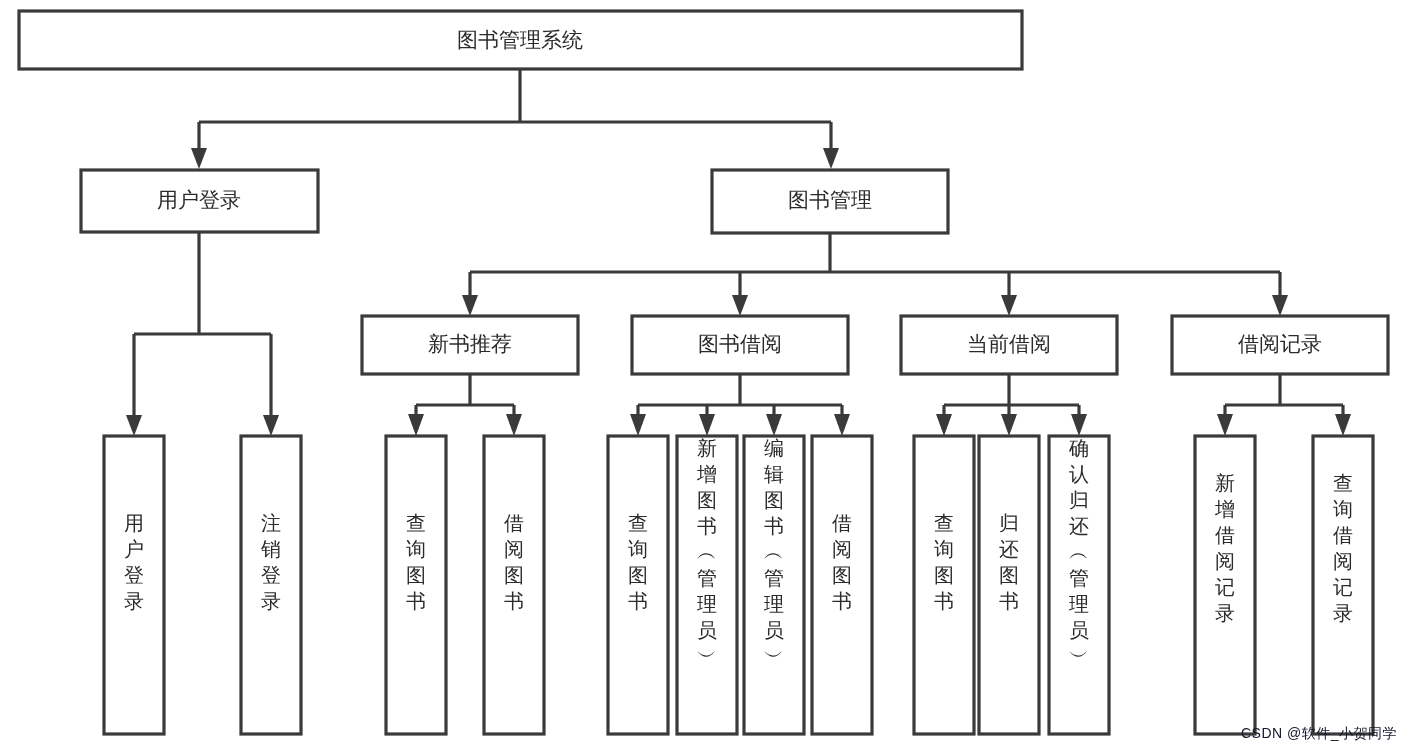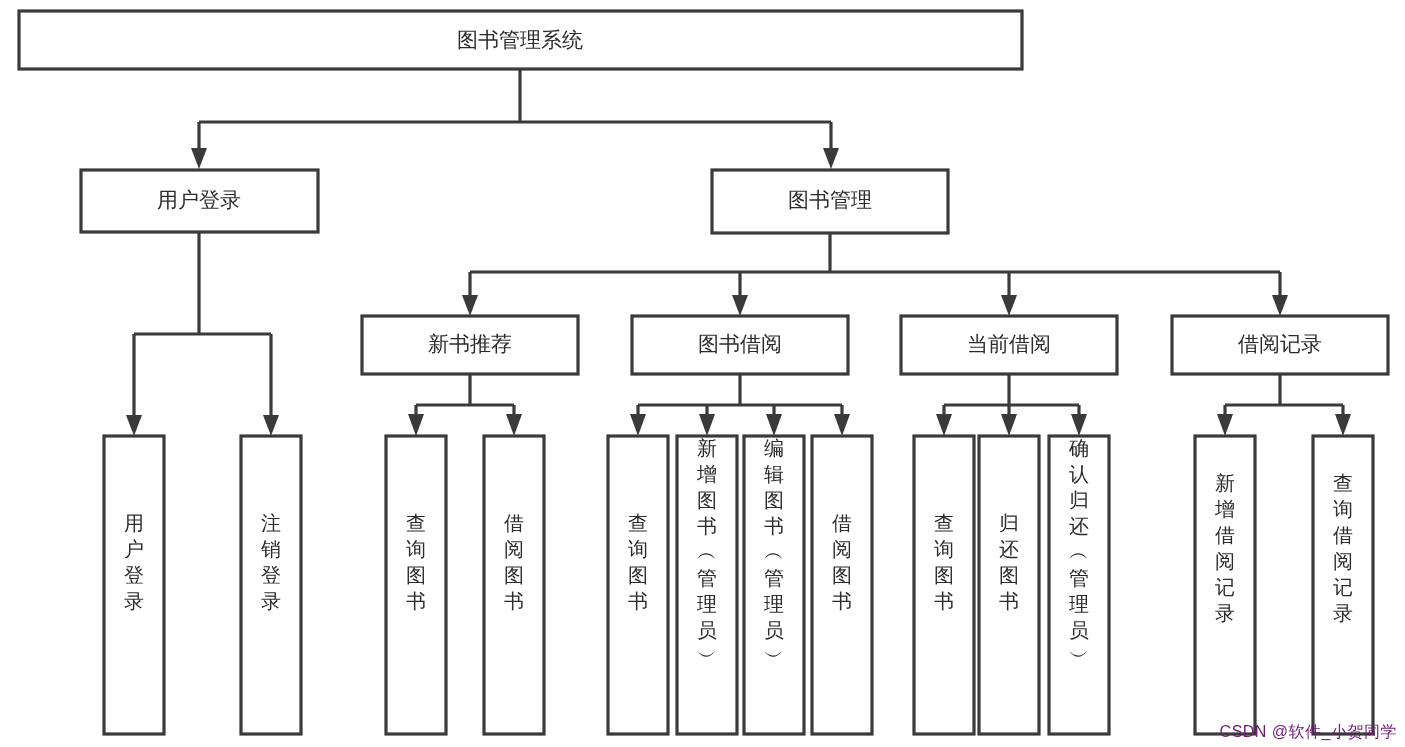--- a/index.html
+++ b/index.html
@@ -17,21 +17,21 @@
     font-size:21px;fill:#2b2b2b;text-anchor:middle;
     dominant-baseline:middle;white-space:pre;
   }
   .vert-label{
     font-family:"Liberation Sans","DejaVu Sans",sans-serif;
     font-size:20px;fill:#2b2b2b;text-anchor:middle;
   }
   .watermark{
     position:absolute;right:8px;bottom:4px;
     font-family:"Liberation Sans","DejaVu Sans",sans-serif;
-    font-size:16px;color:#701a75;letter-spacing:.5px;
+    font-size:14px;color:#0f172a;letter-spacing:.5px;
     user-select:none;pointer-events:none;white-space:nowrap;text-align:right;
   }
 </style>
 </head>
 <body>
 
 <div id="diagram-root">
 
   <svg id="tree" viewBox="0 0 1405 747">
     <defs></defs>

